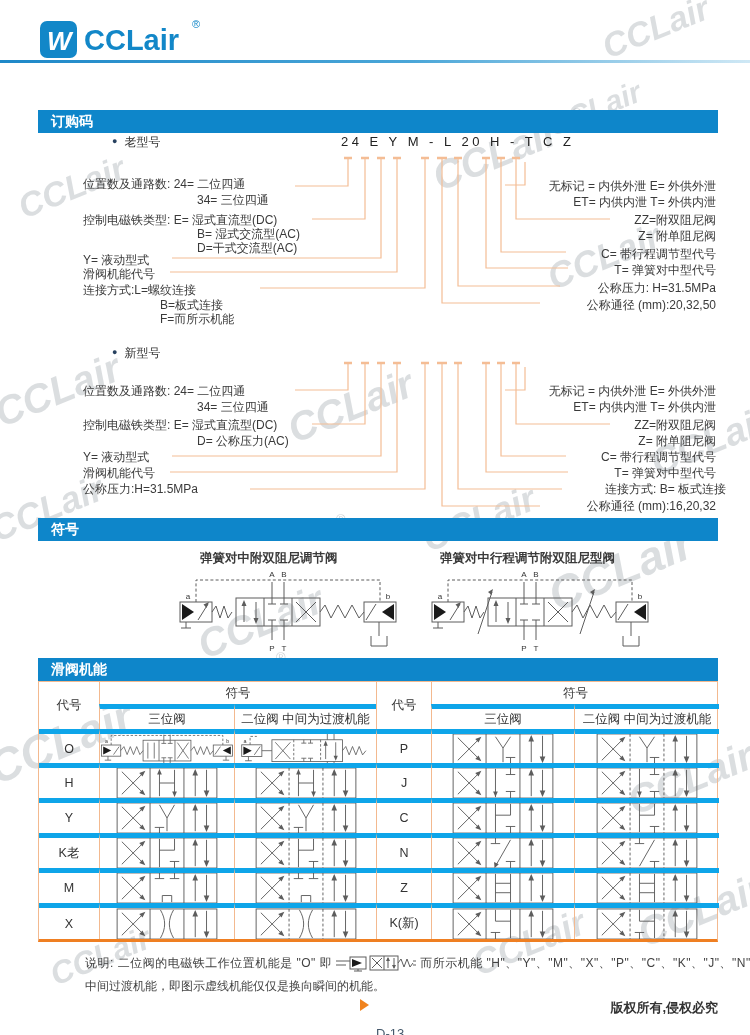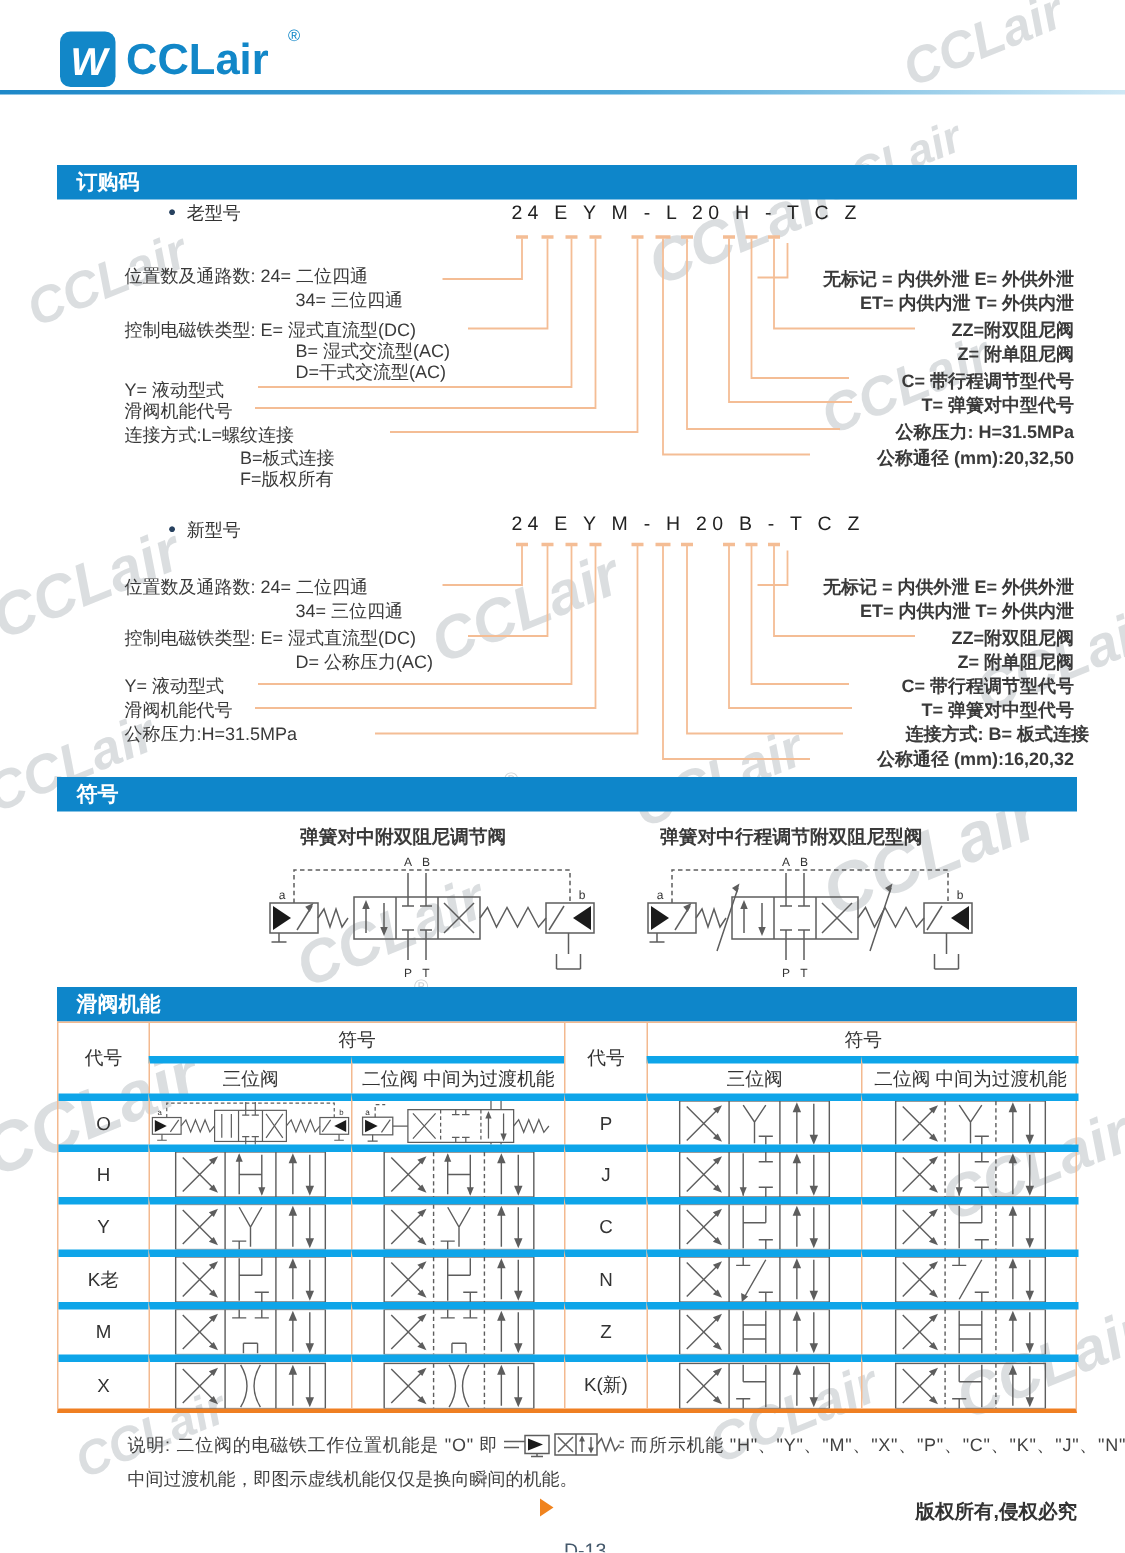--- a/index.html
+++ b/index.html
@@ -14,21 +14,21 @@
   .head-line{position:absolute;left:0;top:60px;width:750px;height:3px;
              background:linear-gradient(to right,#1e88c8 0%,#4aa6d8 55%,#cfe8f5 100%);}
   
   .secbar{position:absolute;left:38px;width:680px;height:23px;background:#0e86ca;color:#fff;
           font-size:14px;font-weight:bold;line-height:23px;padding-left:13px;box-sizing:border-box;}
   
   .bullet{position:absolute;font-size:12px;color:#333;}
   .bullet b{color:#27415f;font-size:9px;vertical-align:2px;margin-right:7px;}
   .mcode{position:absolute;font-size:13px;color:#222;letter-spacing:3.5px;white-space:pre;}
   .olabel{position:absolute;font-size:12px;color:#3a3a3a;white-space:nowrap;}
-  .rlabel{position:absolute;font-size:12px;color:#3a3a3a;white-space:nowrap;text-align:right;font-weight:bold;}
+  .rlabel{position:absolute;font-size:12px;color:#3a3a3a;white-space:nowrap;text-align:right;}
   svg .cl{stroke:#f4bd95;stroke-width:1.2;fill:none;}
   svg .tk{stroke:#f4bd95;stroke-width:2.4;fill:none;}
   
   .diag-title{position:absolute;font-size:12.5px;font-weight:bold;color:#3a3a3a;white-space:nowrap;}
   .s{stroke:#5d5d5d;fill:none;stroke-width:1;}
   .r{stroke:#5d5d5d;fill:none;stroke-width:1;}
   .f{fill:#5d5d5d;stroke:none;}
   .fb{fill:#1a1a1a;stroke:none;}
   .d{stroke-dasharray:3 2.2;}
   .pt{font-size:8px;fill:#333;font-family:"Liberation Sans",sans-serif;}
@@ -125,33 +125,32 @@
 
   <div class="olabel" style="left:83px;top:176px">位置数及通路数: 24= 二位四通</div>
   <div class="olabel" style="left:197px;top:192px">34= 三位四通</div>
   <div class="olabel" style="left:83px;top:212px">控制电磁铁类型:  E= 湿式直流型(DC)</div>
   <div class="olabel" style="left:197px;top:226px">B= 湿式交流型(AC)</div>
   <div class="olabel" style="left:197px;top:240px">D=干式交流型(AC)</div>
   <div class="olabel" style="left:83px;top:252px">Y= 液动型式</div>
   <div class="olabel" style="left:83px;top:266px">滑阀机能代号</div>
   <div class="olabel" style="left:83px;top:282px">连接方式:L=螺纹连接</div>
   <div class="olabel" style="left:160px;top:297px">B=板式连接</div>
-  <div class="olabel" style="left:160px;top:311px">F=版权所有</div>
+  <div class="olabel" style="left:160px;top:311px">F=而所示机能</div>
 
   <div class="rlabel" style="right:34px;top:178px">无标记 = 内供外泄   E= 外供外泄</div>
   <div class="rlabel" style="right:34px;top:194px">ET=  内供内泄    T= 外供内泄</div>
   <div class="rlabel" style="right:34px;top:212px">ZZ=附双阻尼阀</div>
   <div class="rlabel" style="right:34px;top:228px">Z= 附单阻尼阀</div>
   <div class="rlabel" style="right:34px;top:246px">C=  带行程调节型代号</div>
   <div class="rlabel" style="right:34px;top:262px">T=  弹簧对中型代号</div>
   <div class="rlabel" style="right:34px;top:280px">公称压力: H=31.5MPa</div>
   <div class="rlabel" style="right:34px;top:297px">公称通径 (mm):20,32,50</div>
 
   <div class="bullet" style="left:112px;top:345px"><b>●</b><span>新型号</span></div>
-  <div class="mcode" style="left:341px;top:341px">24 E Y M - H 20 B - T C Z</div>
 
   <svg style="position:absolute;left:0;top:361px" width="750" height="160">
     <path class="tk" d="M344,2 H352 M361,2 H369 M377,2 H385 M393,2 H401 M421,2 H429 M437,2 H447 M454,2 H462 M482,2 H490 M497,2 H505 M512,2 H520"></path>
     <polyline class="cl" points="348,3 348,29 295,29"></polyline>
     <polyline class="cl" points="365,3 365,63 312,63"></polyline>
     <polyline class="cl" points="381,3 381,95 172,95"></polyline>
     <polyline class="cl" points="397,3 397,111 170,111"></polyline>
     <polyline class="cl" points="425,3 425,128 250,128"></polyline>
     <polyline class="cl" points="525,6 525,29 505,29"></polyline>
     <polyline class="cl" points="516,3 516,63 610,63"></polyline>

